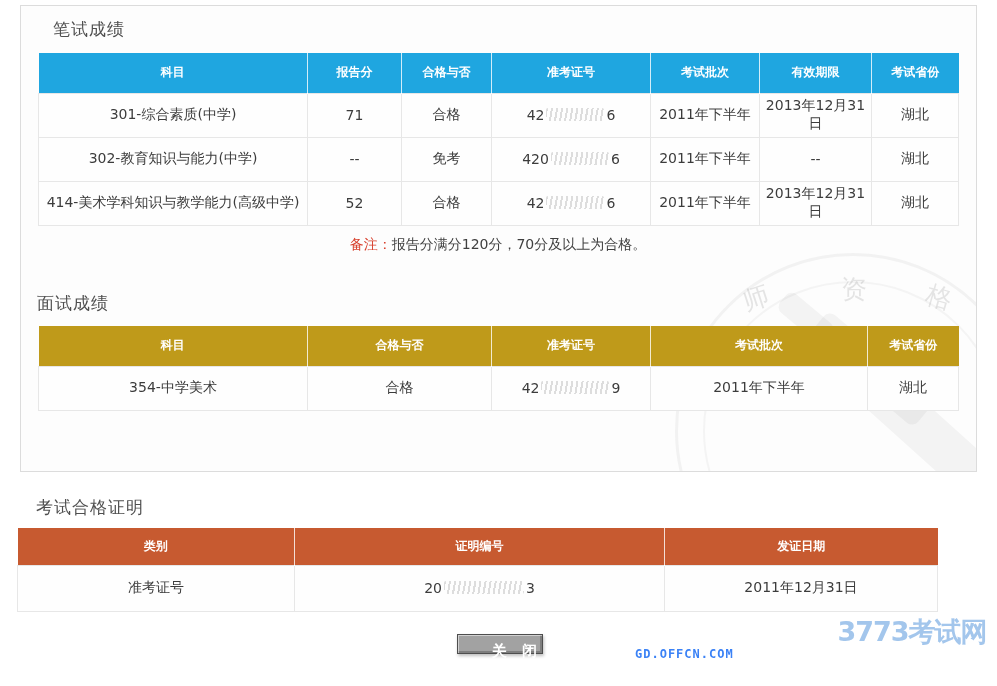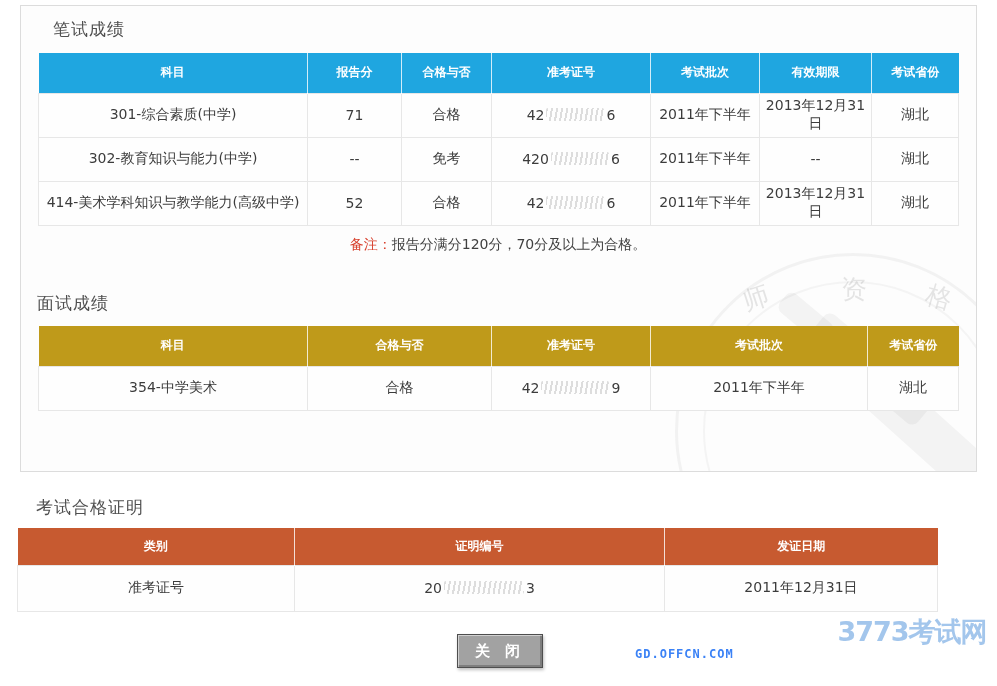--- a/index.html
+++ b/index.html
@@ -35,23 +35,23 @@
   .redact.w2 { width:68px; }
   .redact.w3 { width:80px; }
 
   
   .wm-ring { position:absolute; border-radius:50%; pointer-events:none; }
   .wm-ring.outer { left:654px; top:247px; width:356px; height:356px; border:3px solid rgba(110,110,110,.08); }
   .wm-ring.inner { left:682px; top:275px; width:300px; height:300px; border:2px solid rgba(110,110,110,.06); }
   .wm-char { position:absolute; font-size:26px; color:rgba(60,60,60,.13); pointer-events:none; }
   .wm-shape { position:absolute; background:rgba(90,90,90,.06); border-radius:8px; pointer-events:none; }
 
-  .close-btn { position:absolute; left:457px; top:634px; width:86px; height:34px;
+  .close-btn { position:absolute; left:457px; top:634px; width:86px; height:20px;
     background:#a2a2a2; border:1px solid #4e4e4e; color:#ffffff; font-weight:bold;
-    font-size:15px; letter-spacing:5px; text-align:center; line-height:32px; cursor:pointer;
+    font-size:15px; letter-spacing:5px; text-align:right; line-height:32px; cursor:pointer;
     box-shadow:inset 1px 1px 0 rgba(255,255,255,.5), inset -2px -2px 0 rgba(0,0,0,.22), 1px 2px 3px rgba(0,0,0,.25);
     font-family:"DejaVu Sans","Liberation Sans",sans-serif; }
 
   .offcn { position:absolute; left:635px; top:647px; color:#3b82f6; font-weight:bold;
     font-size:12px; letter-spacing:1px; font-family:"DejaVu Sans Mono","Liberation Mono",monospace; }
 
   .sitelogo { position:absolute; left:826px; top:617px; width:172px; text-align:center; }
   .sitelogo .lname { font-size:27px; font-weight:bold; color:#a3c6ec;
     letter-spacing:-1px; line-height:30px; text-shadow:0 1px 1px #ffffff; white-space:nowrap; }
   .sitelogo .ldomain { font-size:15px; font-weight:bold; color:#f28d8d; line-height:16px; margin-top:1px; }

